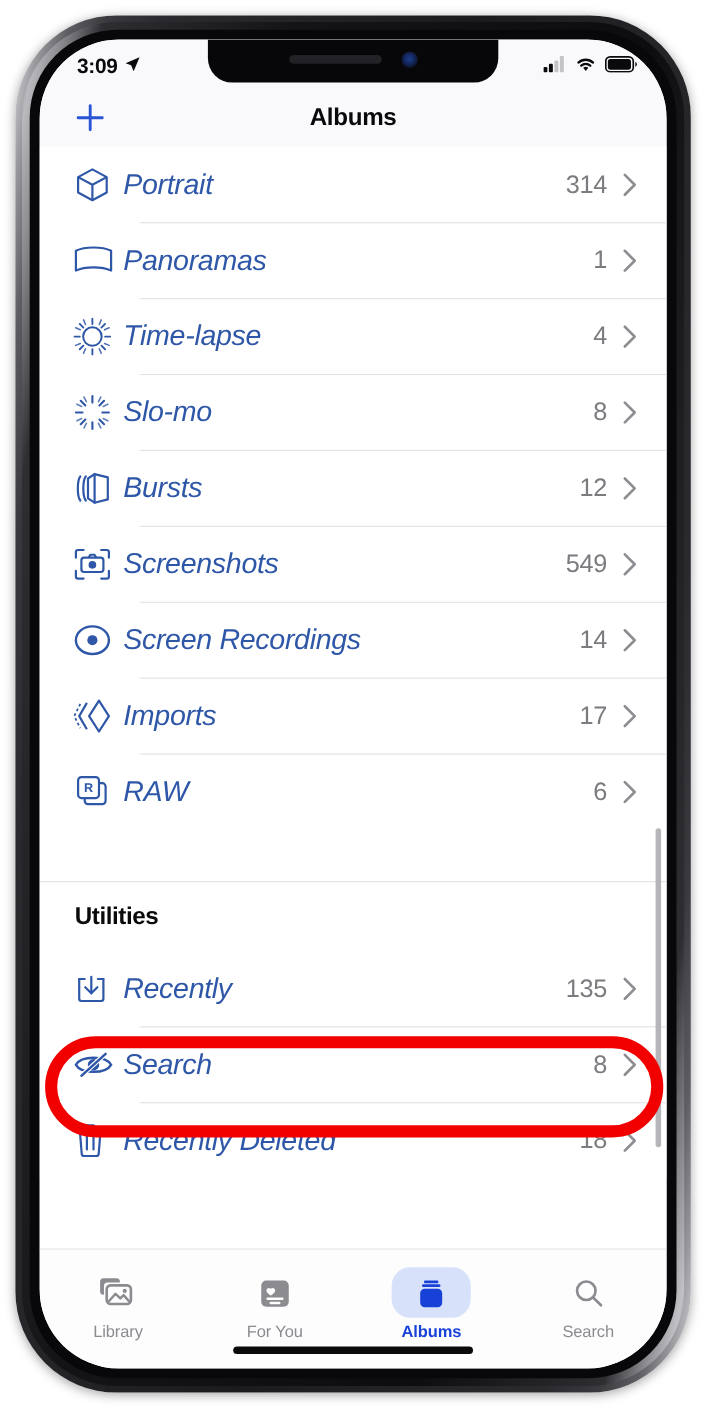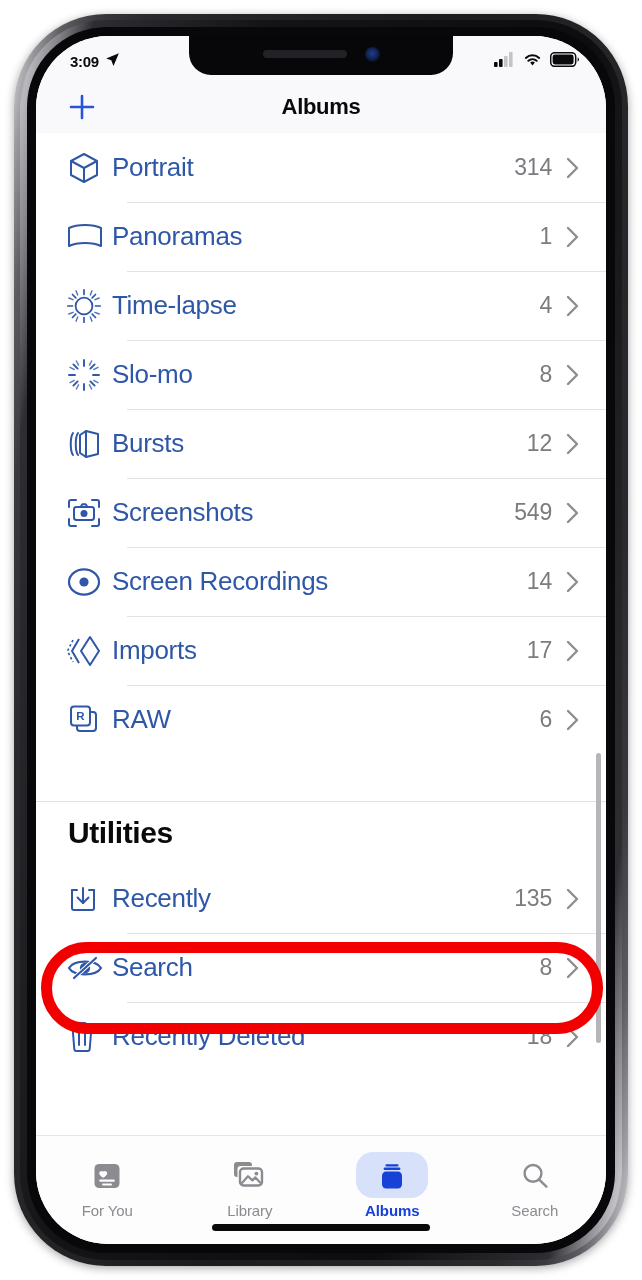--- a/index.html
+++ b/index.html
@@ -122,21 +122,21 @@
     justify-content: space-between;
     padding: 6px 26px 0 34px;
     background: #f9f9fb;
   }
   .sb-left {
     display: flex;
     align-items: center;
     gap: 5px;
   }
   .sb-time {
-    font-size: 15px;
+    font-size: 19px;
     font-weight: bold;
     color: #09090b;
     letter-spacing: -.3px;
   }
   .sb-right {
     display: flex;
     align-items: center;
     gap: 7px;
   }
 
@@ -199,20 +199,21 @@
     align-items: center;
     justify-content: flex-start;
     color: #2f57a8;
   }
   .row-label {
     flex: 1;
     font-size: 26px;
     color: #2f57a8;
     letter-spacing: -.3px;
     white-space: nowrap;
+    font-style: italic;
   }
   .row-count {
     font-size: 23px;
     color: #7b7b80;
     margin-right: 14px;
     letter-spacing: -.2px;
     margin-left: 12px;
   }
   .row-chevron {
     width: 14px;
@@ -232,21 +233,21 @@
     position: absolute;
     left: 0; right: 0; bottom: 0;
     height: 1px;
     background: #e2e2e6;
   }
   .section-header {
     height: 62px;
     display: flex;
     align-items: center;
     padding-left: 32px;
-    font-size: 30px;
+    font-size: 22px;
     font-weight: bold;
     color: #0a0a0c;
     letter-spacing: -.4px;
     background: #fff;
   }
 
   
   .scroll-ind {
     position: absolute;
     right: 5px;
@@ -645,44 +646,44 @@
       </div>
 
       <div class="scroll-ind"></div>
     </div>
 
     <div class="tabbar">
 
       <div class="tab">
         <div class="tab-pill">
           <div class="tab-icon">
-            <svg width="30" height="30" viewBox="0 0 30 30">
-              <rect x="2.5" y="3" width="25" height="24" rx="4.6" fill="#8b8b90"></rect>
-              <path d="M11.2 10.6 c-1.5-1.5-4-0.5-4 1.6 c0 2 3.1 4 4 4.6 c0.9-0.6 4-2.6 4-4.6 c0-2.1-2.5-3.1-4-1.6z" fill="#fdfdfe"></path>
-              <rect x="7.2" y="18.6" width="15.6" height="2.2" rx="1.1" fill="#fdfdfe"></rect>
-              <rect x="10" y="22.4" width="10" height="2.2" rx="1.1" fill="#fdfdfe"></rect>
-            </svg>
-          </div>
-        </div>
-        <div class="tab-label">For You</div>
-      </div>
-
-      <div class="tab">
-        <div class="tab-pill">
-          <div class="tab-icon">
             <svg width="34" height="30" viewBox="0 0 34 30">
               <rect x="1" y="1" width="18" height="15" rx="3.2" fill="#8b8b90"></rect>
               <rect x="4.5" y="5" width="18" height="15" rx="3.2" fill="#fdfdfe"></rect>
               <rect x="7" y="7.5" width="22" height="17" rx="3.6" fill="none" stroke="#8b8b90" stroke-width="2.4"></rect>
               <path d="M9 22 L15 15.2 L19.4 19.4 L22.4 16.4 L27 21.6" fill="none" stroke="#8b8b90" stroke-width="2.2" stroke-linejoin="round" stroke-linecap="round"></path>
               <circle cx="23.4" cy="12.6" r="1.9" fill="#8b8b90"></circle>
             </svg>
           </div>
         </div>
         <div class="tab-label">Library</div>
+      </div>
+
+      <div class="tab">
+        <div class="tab-pill">
+          <div class="tab-icon">
+            <svg width="30" height="30" viewBox="0 0 30 30">
+              <rect x="2.5" y="3" width="25" height="24" rx="4.6" fill="#8b8b90"></rect>
+              <path d="M11.2 10.6 c-1.5-1.5-4-0.5-4 1.6 c0 2 3.1 4 4 4.6 c0.9-0.6 4-2.6 4-4.6 c0-2.1-2.5-3.1-4-1.6z" fill="#fdfdfe"></path>
+              <rect x="7.2" y="18.6" width="15.6" height="2.2" rx="1.1" fill="#fdfdfe"></rect>
+              <rect x="10" y="22.4" width="10" height="2.2" rx="1.1" fill="#fdfdfe"></rect>
+            </svg>
+          </div>
+        </div>
+        <div class="tab-label">For You</div>
       </div>
 
       <div class="tab active">
         <div class="tab-pill">
           <div class="tab-icon">
             <svg width="32" height="30" viewBox="0 0 32 30">
               <rect x="6" y="10.5" width="20" height="17" rx="4.2" fill="#1841d8"></rect>
               <rect x="7.6" y="6.6" width="16.8" height="2.5" rx="1.25" fill="#1841d8"></rect>
               <rect x="9.4" y="3.2" width="13.2" height="2.3" rx="1.15" fill="#1841d8"></rect>
             </svg>

